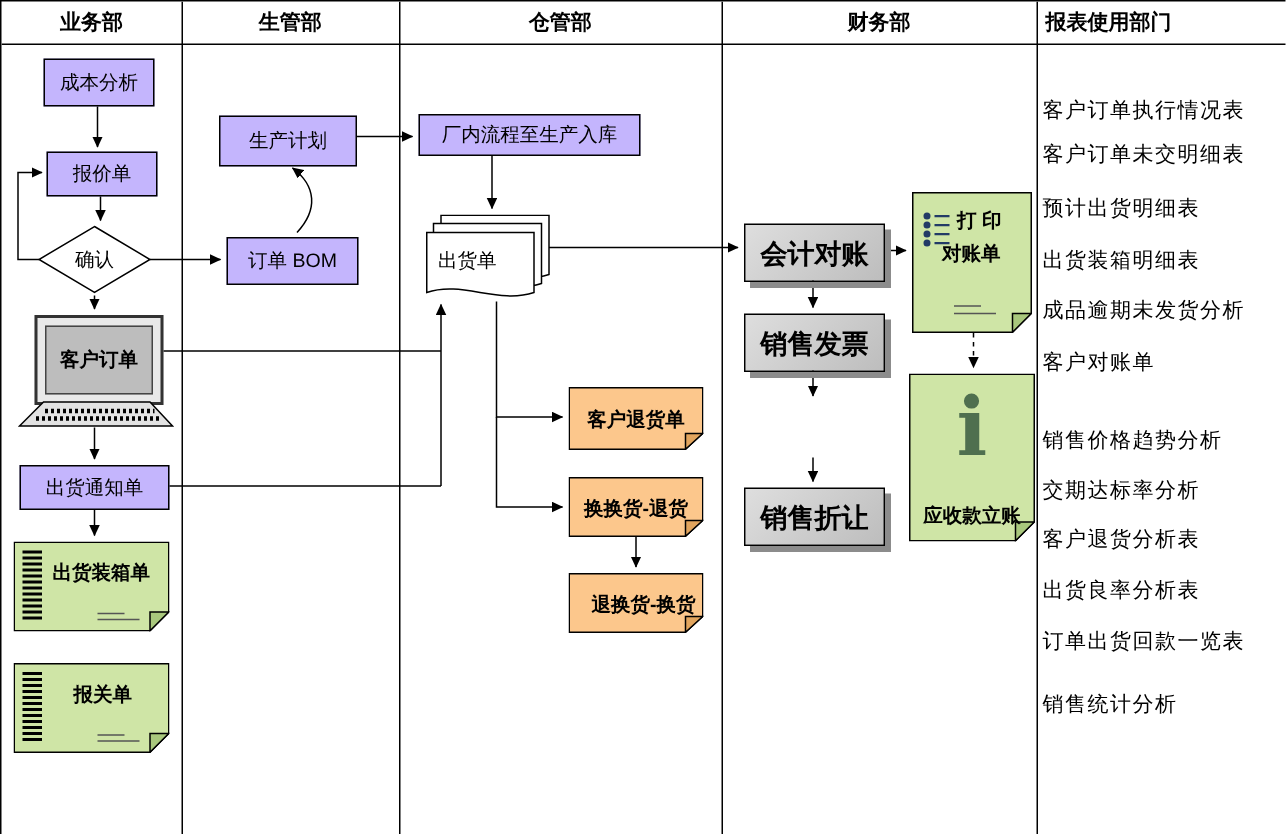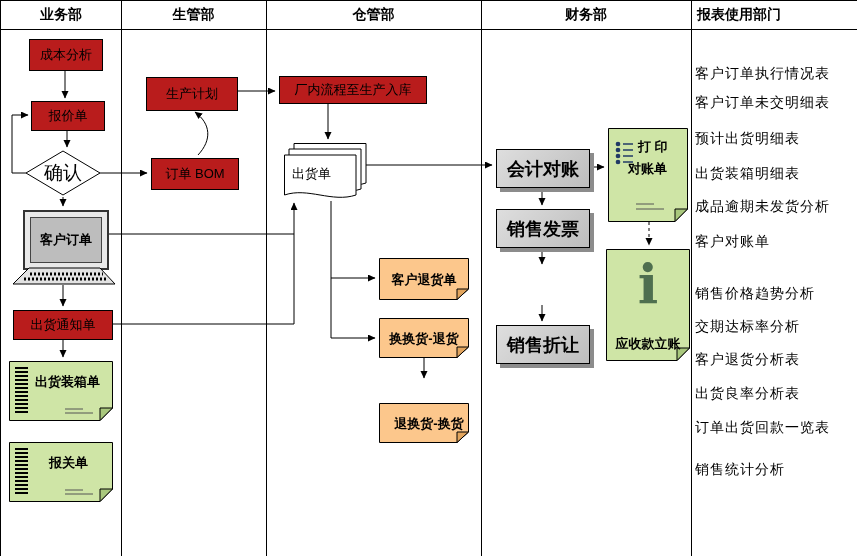--- a/index.html
+++ b/index.html
@@ -4,23 +4,23 @@
 <style>
   html,body{margin:0;padding:0;background:#fff;}
   body{font-family:"Liberation Sans","DejaVu Sans",sans-serif;color:#000;}
   #canvas{position:relative;width:857px;height:556px;border:1px solid #000;background:#fff;overflow:hidden;}
   .vline{position:absolute;top:0;bottom:0;width:1px;background:#000;z-index:0;}
   .hline{position:absolute;left:0;right:0;top:28px;height:1px;background:#000;z-index:0;}
   .lane-header{position:absolute;top:0;height:28px;display:flex;align-items:center;justify-content:center;font-size:14px;font-weight:bold;z-index:2;}
   .lane-header.left{justify-content:flex-start;padding-left:6px;}
   #connectors{position:absolute;left:0;top:0;z-index:1;}
   .shape{position:absolute;z-index:2;}
-  .box{position:absolute;z-index:2;border:1px solid #000;background:#b91c1c;display:flex;align-items:center;justify-content:center;font-size:13px;white-space:nowrap;}
+  .box{position:absolute;z-index:2;border:1px solid #000;background:#c4b5fd;display:flex;align-items:center;justify-content:center;font-size:13px;white-space:nowrap;}
   .gray3d{position:absolute;z-index:2;border:1px solid #000;background:linear-gradient(135deg,#dedede 0%,#bdbdbd 100%);box-shadow:4px 4px 0 #8c8c8c;display:flex;align-items:center;justify-content:center;font-size:18px;font-weight:bold;white-space:nowrap;}
-  .diamond-label{position:absolute;left:0;top:0;right:0;bottom:0;display:flex;align-items:center;justify-content:center;font-size:19px;}
+  .diamond-label{position:absolute;left:0;top:0;right:0;bottom:0;display:flex;align-items:center;justify-content:center;font-size:13px;}
   .note-label{position:absolute;font-size:13px;font-weight:bold;white-space:nowrap;}
   .note-label.center{left:0;right:0;text-align:center;}
   .monitor{position:absolute;border:2px solid #333;background:#e9e9e9;}
   .screen{position:absolute;left:5px;top:5px;right:5px;bottom:5px;background:#bdbdbd;border:1px solid #444;display:flex;align-items:center;justify-content:center;font-size:13px;font-weight:bold;}
   .report{position:absolute;left:694px;font-size:14px;letter-spacing:1px;white-space:nowrap;z-index:2;}
   .info-glyph{position:absolute;left:0;right:0;text-align:center;font-family:"DejaVu Serif","Liberation Serif",serif;font-size:54px;font-weight:bold;line-height:1;color:#4f6f4f;}
 </style>
 </head>
 <body>
 
@@ -172,21 +172,21 @@
   </div>
 
   <div class="shape" style="left:378px;top:317px;width:90px;height:40px">
     <svg width="90" height="40">
       <polygon points="0.5,0.5 89.5,0.5 89.5,29 78,39.5 0.5,39.5" stroke="#000" fill="#fcc78c"></polygon>
       <polygon points="78,39.5 89.5,29 78,29" stroke="#000" fill="#e2a55e"></polygon>
     </svg>
     <span class="note-label center" style="top:12px">换换货-退货</span>
   </div>
 
-  <div class="shape" style="left:378px;top:402px;width:100px;height:40px">
+  <div class="shape" style="left:378px;top:381px;width:100px;height:40px">
     <svg width="90" height="40">
       <polygon points="0.5,0.5 89.5,0.5 89.5,29 78,39.5 0.5,39.5" stroke="#000" fill="#fcc78c"></polygon>
       <polygon points="78,39.5 89.5,29 78,29" stroke="#000" fill="#e2a55e"></polygon>
     </svg>
     <span class="note-label center" style="top:12px">退换货-换货</span>
   </div>
 
   <div class="gray3d" style="left:495px;top:148px;width:92px;height:37px">
     <span>会计对账</span>
   </div>

